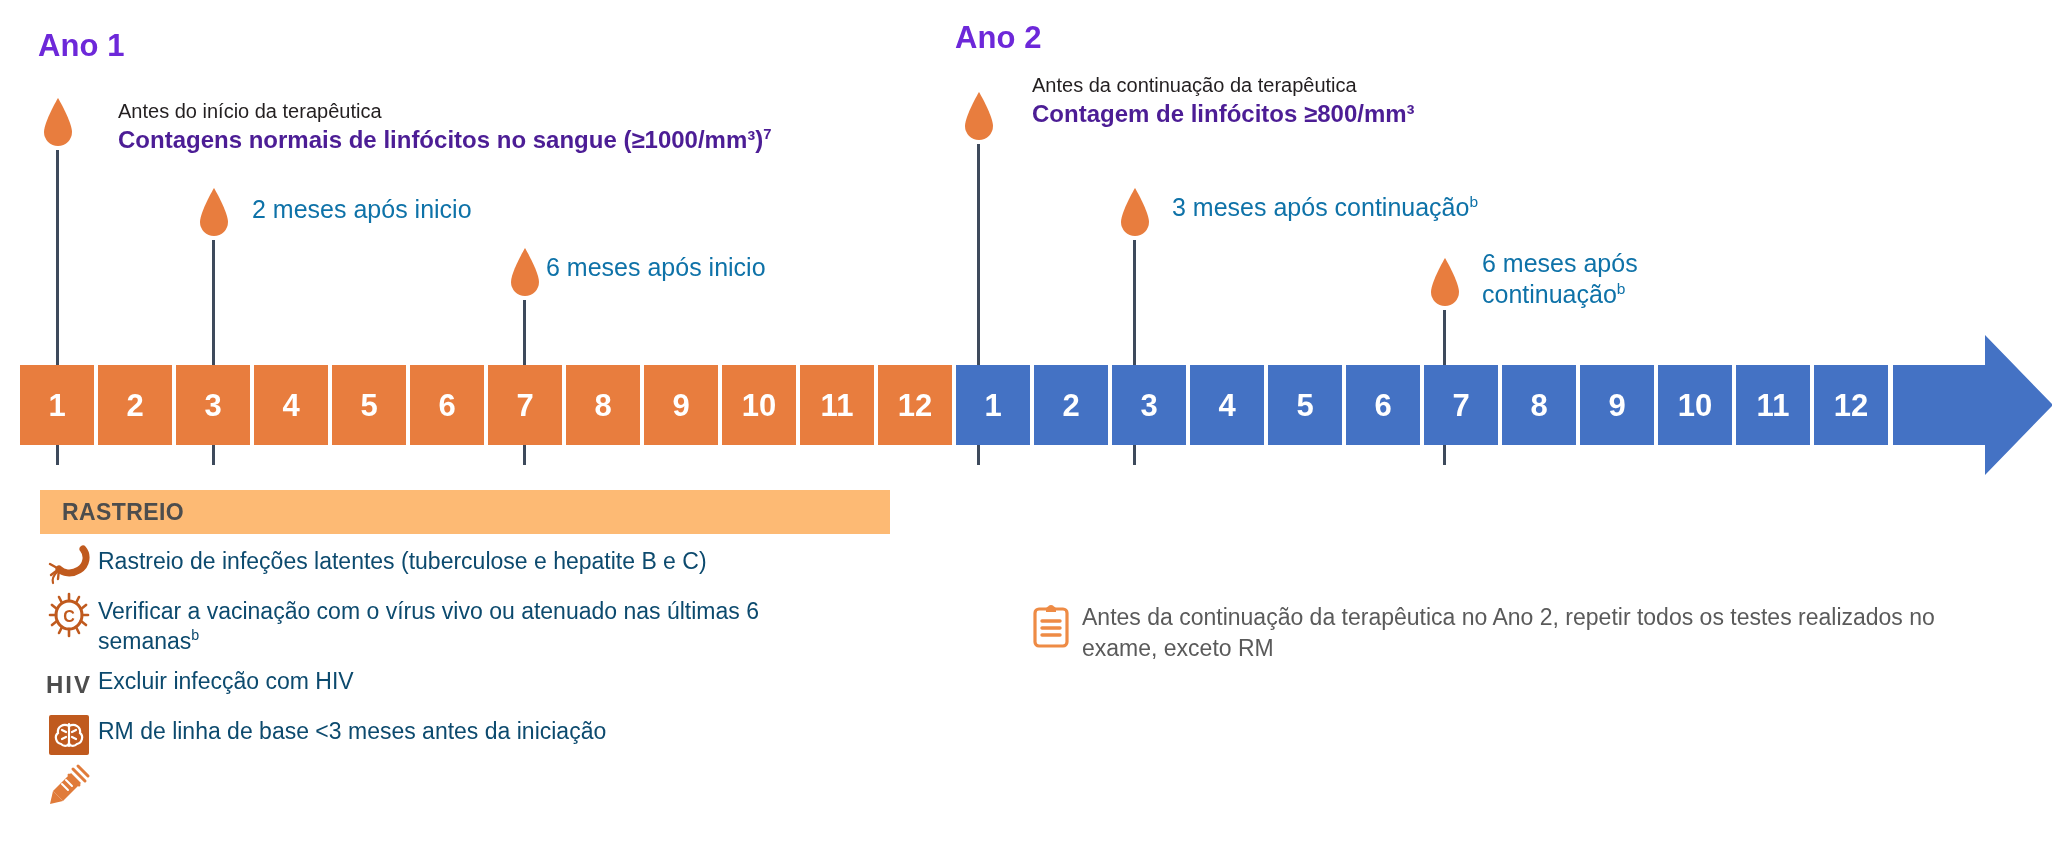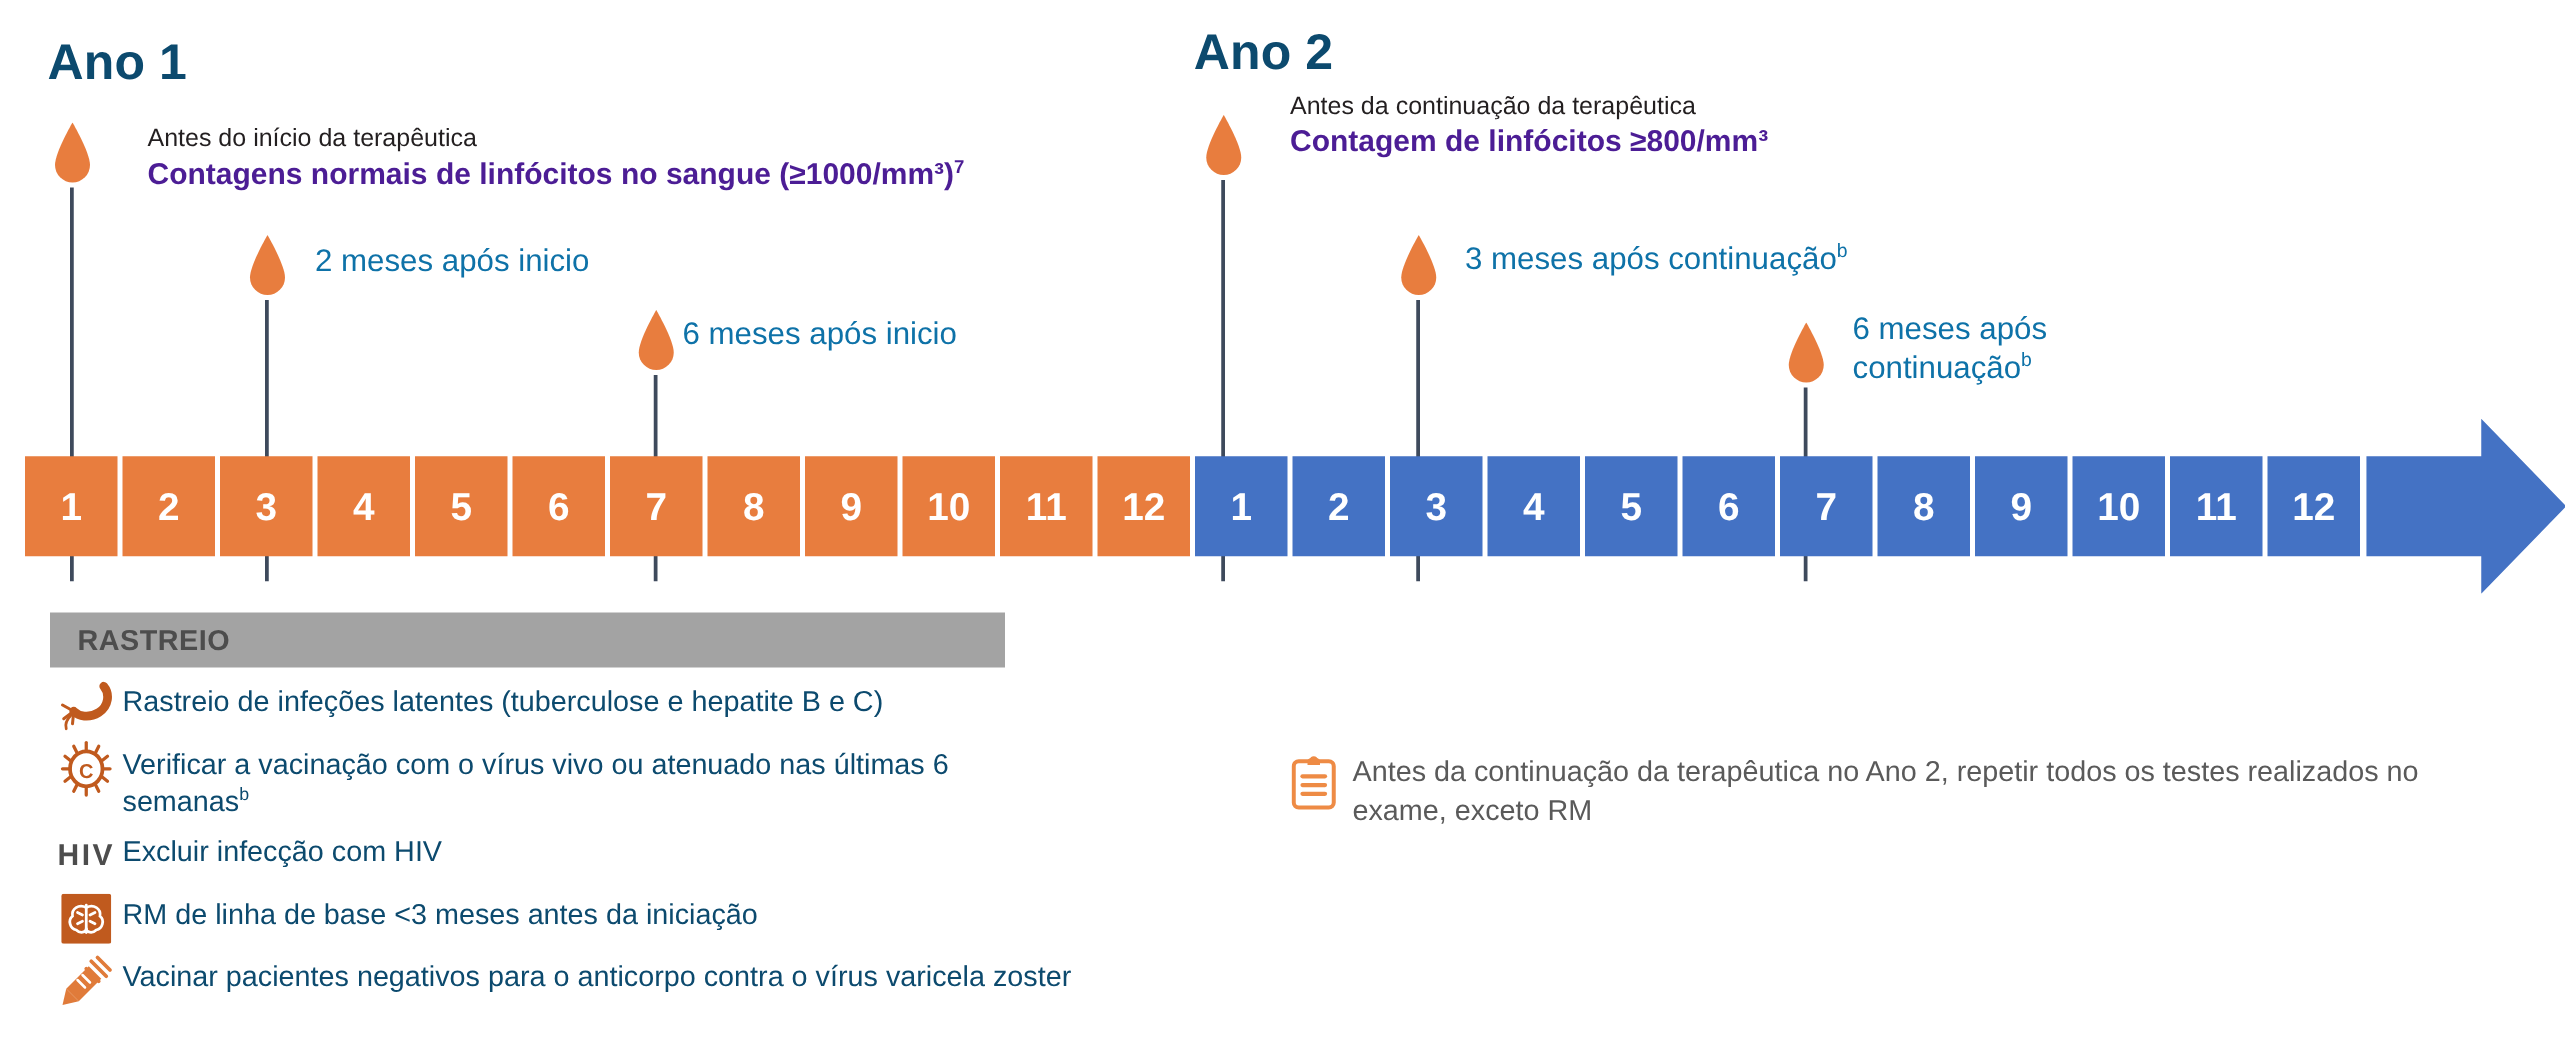--- a/index.html
+++ b/index.html
@@ -8,21 +8,21 @@
     width:2052px;height:846px;position:relative;overflow:hidden;
     font-family:"Liberation Sans","DejaVu Sans",sans-serif;
     color:#231f20;
     -webkit-font-smoothing:antialiased;
   }
   .stage{position:absolute;left:0;top:0;width:2052px;height:846px;}
   .abs{position:absolute;}
 
   
   .year-label{
-    font-size:40px;font-weight:bold;color:#0c4a6e;letter-spacing:.1px;
+    font-size:31px;font-weight:bold;color:#6d28d9;letter-spacing:.1px;
     white-space:nowrap;line-height:1;
   }
 
   
   .marker{position:absolute;}
   .drop{
     position:absolute;left:0;top:0;
     width:34px;height:52px;
   }
   .drop svg{display:block;width:34px;height:52px;}
@@ -50,22 +50,22 @@
     width:74px;height:80px;margin-right:4px;
     display:flex;align-items:center;justify-content:center;
     color:#ffffff;font-size:31px;font-weight:bold;line-height:1;
   }
   .mo.y1{background:#E87D3E;}
   .mo.y2{background:#4472C4;}
   .arrow-head{position:absolute;top:-30px;left:0;}
 
   
   .rast-header{
-    position:absolute;left:40px;top:490px;width:764px;height:44px;
-    background:#a3a3a3;display:flex;align-items:center;
+    position:absolute;left:40px;top:490px;width:850px;height:44px;
+    background:#fdba74;display:flex;align-items:center;
   }
   .rast-header span{
     font-size:23px;font-weight:bold;color:#4D4D4D;
     letter-spacing:.4px;margin-left:22px;
   }
   .rast-list{position:absolute;left:40px;top:543px;width:960px;}
   .rast-row{display:flex;align-items:flex-start;margin-bottom:6px;}
   .rast-ico{
     width:58px;min-width:58px;height:44px;
     display:flex;align-items:center;justify-content:center;
@@ -270,21 +270,20 @@
             <line x1="22" y1="12" x2="32" y2="22"></line>
           </g>
           <path d="M24 10 L34 20 L16 38 L6 28 Z" fill="#E07B3A"></path>
           <path d="M6 28 L16 38 L3 41 Z" fill="#E07B3A"></path>
           <g stroke="#ffffff" stroke-width="2" stroke-linecap="round">
             <line x1="19" y1="17" x2="25" y2="23"></line>
             <line x1="15" y1="21" x2="21" y2="27"></line>
           </g>
         </svg>
       </div>
-      <div class="rast-txt"><span>Vacinar pacientes negativos para o anticorpo contra o vírus varicela zoster</span><sup></sup></div>
     </div>
 
   </div>
 
   <div class="notes">
 
 
     <div class="note-row">
       <div class="note-ico"></div>
     </div>

